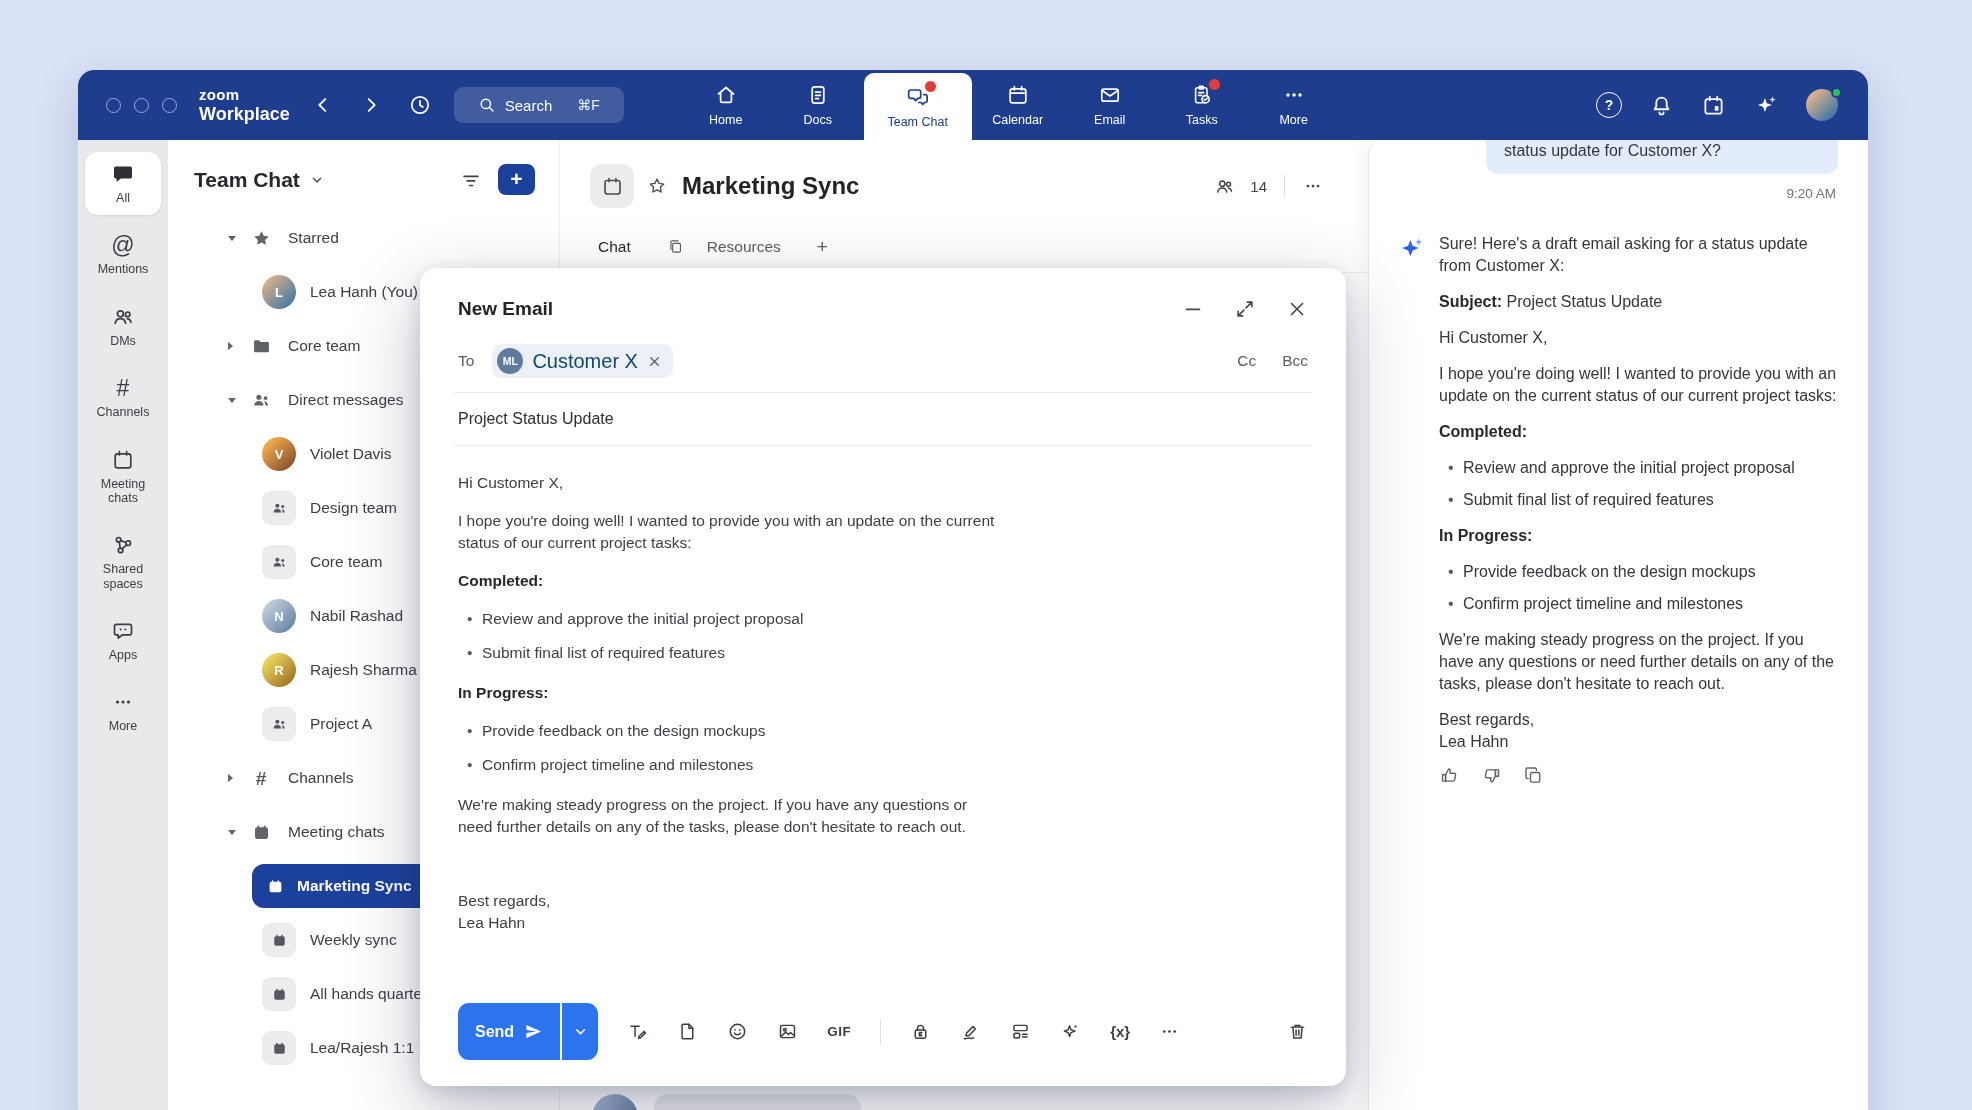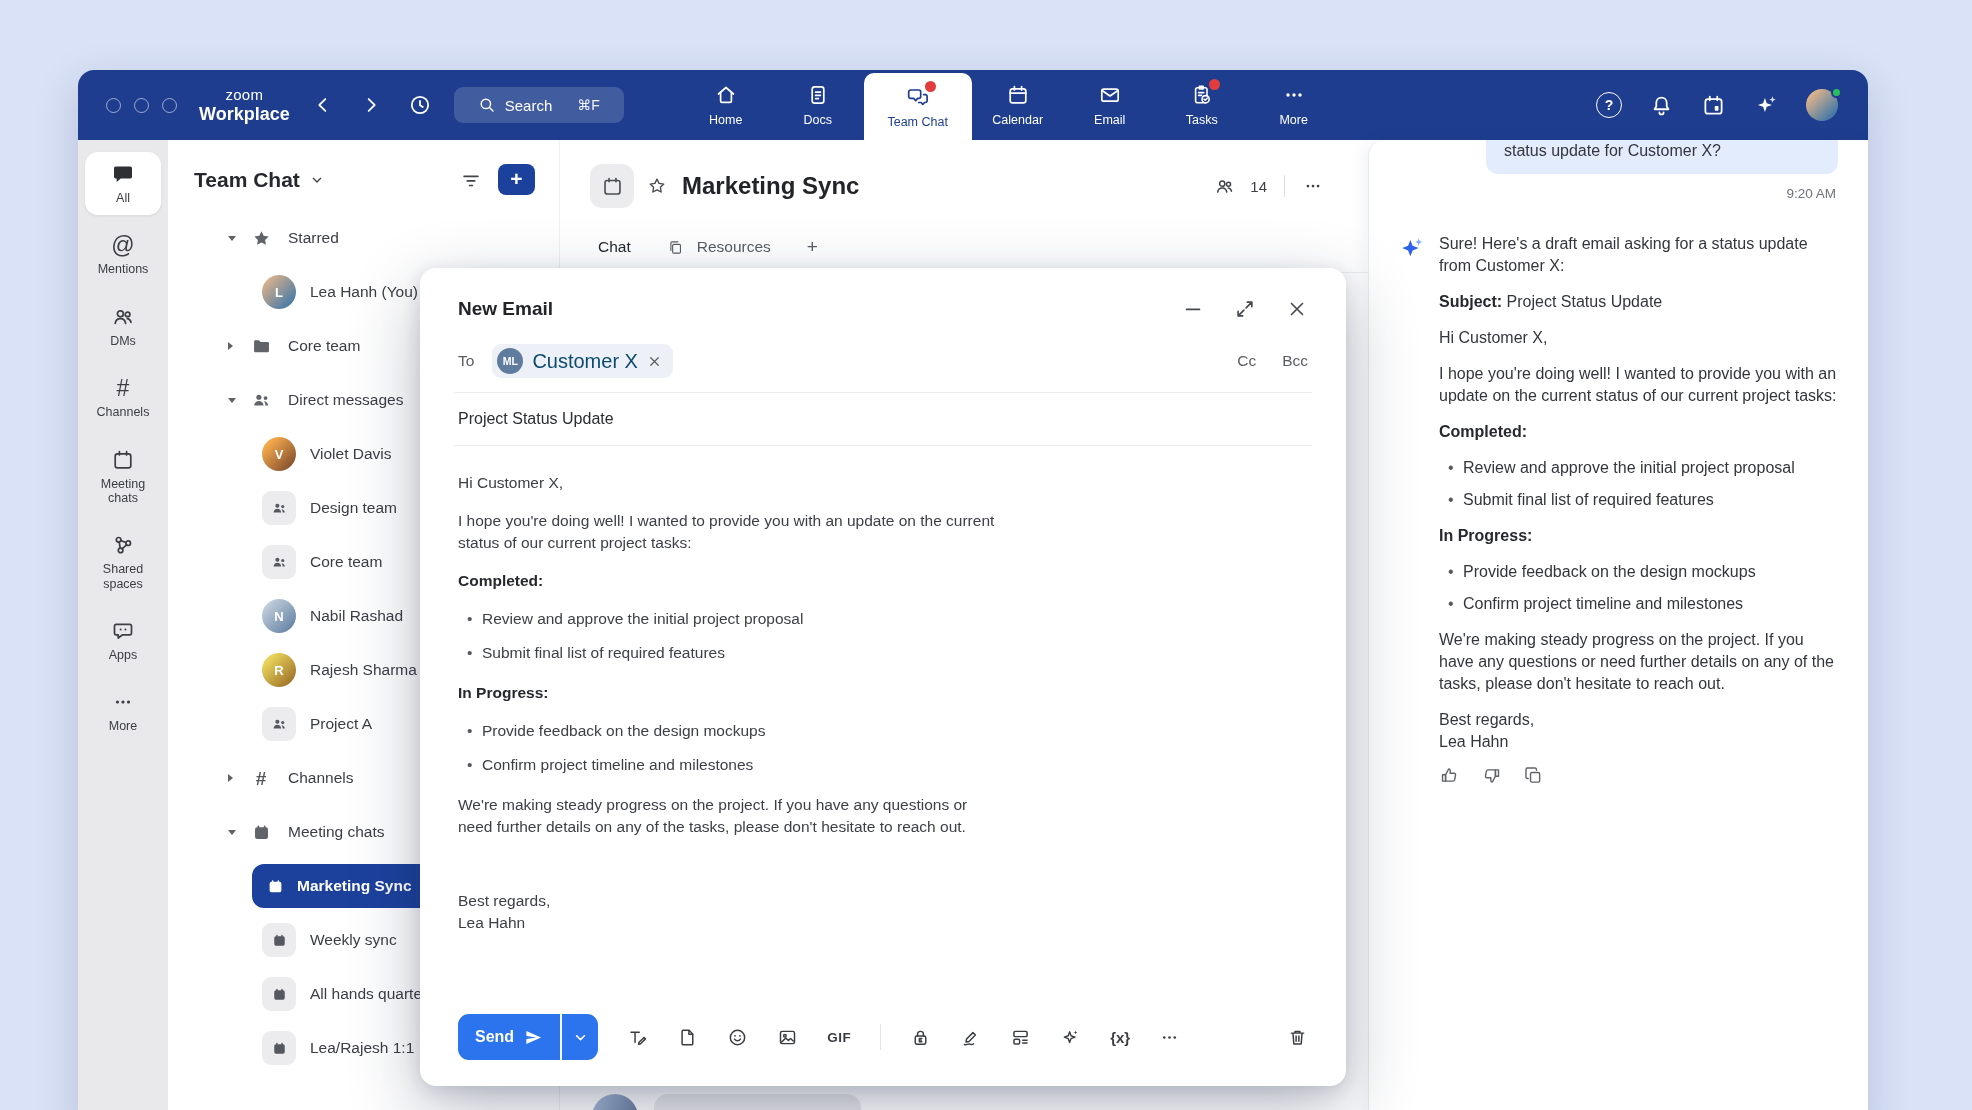--- a/index.html
+++ b/index.html
@@ -10,21 +10,21 @@
   
   .window { position:absolute; left:78px; top:70px; width:1790px; height:1060px;
     border-radius:16px 16px 0 0; overflow:hidden; background:#fff;
     box-shadow:0 14px 44px rgba(30,45,90,.18); display:flex; flex-direction:column; }
 
   
   .topbar { height:70px; background:#1e3d8e; display:flex; align-items:center; color:#fff; flex:none; }
   .traffic { display:flex; gap:13px; margin-left:28px; }
   .t-dot { width:15px; height:15px; border-radius:50%; border:1.6px solid rgba(255,255,255,.55); }
   .brand { margin-left:22px; line-height:1; cursor:default; }
-  .brand .b1 { font-size:15px; font-weight:400; letter-spacing:.3px;text-align:center; }
+  .brand .b1 { font-size:15px; font-weight:700; letter-spacing:.3px; }
   .brand .b2 { font-size:18px; font-weight:700; margin-top:3px; }
   .nav-arrow { margin-left:22px; opacity:.95; cursor:pointer; }
   .nav-arrow.fwd { margin-left:26px; }
   .history-btn { margin-left:26px; cursor:pointer; }
   .search-pill { margin-left:22px; width:170px; height:36px; background:rgba(255,255,255,.16);
     border-radius:9px; display:flex; align-items:center; padding:0 24px; gap:9px; font-size:15px; cursor:text; }
   .search-sc { margin-left:auto; font-size:14px; opacity:.95; }
 
   .topnav { display:flex; align-items:flex-end; height:70px; margin-left:56px; }
   .nav-item { width:92px; height:70px; display:flex; flex-direction:column; align-items:center;
@@ -83,21 +83,21 @@
   .mh-tile { width:44px; height:44px; border-radius:12px; background:#ececee; color:#4a4d52;
     display:flex; align-items:center; justify-content:center; flex:none; }
   .mh-star { color:#45484d; cursor:pointer; }
   .mh-title { font-size:24px; font-weight:700; color:#222428; margin-left:2px; }
   .mh-right { margin-left:auto; display:flex; align-items:center; gap:17px; color:#3f4247; font-size:15px; }
   .mh-divider { width:1px; height:22px; background:#dcdce0; }
   .tabs { display:flex; align-items:center; gap:36px; padding:28px 0 14px 38px; border-bottom:1px solid #efeff1;
     font-size:15.5px; color:#5a5d63; }
   .tab { cursor:pointer; }
   .tab.active { color:#26282d; }
-  .tab-res { display:flex; align-items:flex-end; gap:13px; cursor:pointer; }
+  .tab-res { display:flex; align-items:flex-start; gap:23px; cursor:pointer; }
   .tab-plus { font-size:19px; cursor:pointer; }
   .chat-strip { position:absolute; left:32px; bottom:-10px; display:flex; gap:16px; align-items:flex-start; }
   .cs-avatar { width:46px; height:46px; border-radius:50%; color:#fff; font-size:15px; font-weight:700;
     display:flex; align-items:center; justify-content:center; flex:none; }
   .cs-bubble { background:#e9e9eb; border-radius:14px; padding:13px 24px; font-size:15.5px; color:#3b3e44; }
 
   
   .ai { width:500px; flex:none; background:#fff; border-left:1px solid #e8e9ec; border-radius:16px 0 0 0;
     box-shadow:-5px 0 16px rgba(40,55,100,.06); display:flex; flex-direction:column; position:relative; z-index:5; }
   .ai-header { height:70px; display:flex; align-items:center; padding:0 26px; position:relative; flex:none; }
@@ -137,21 +137,21 @@
   .chip-x { color:#5a5d63; cursor:pointer; display:flex; }
   .ccbcc { margin-left:auto; display:flex; gap:26px; font-size:15.5px; color:#5a5d63; }
   .ccbcc span { cursor:pointer; }
   .m-subject { padding:17px 4px; font-size:16px; color:#2b2e33; border-bottom:1px solid #ededef; }
   .m-body { flex:1; padding:26px 4px 0; font-size:15.5px; line-height:22px; color:#3d4046; overflow:hidden; }
   .m-body p { margin:0 0 16px; max-width:545px; }
   .m-body .blist { margin-bottom:18px; }
   .m-body .blist li { margin-bottom:12px; }
   .sig-block { margin-top:52px; }
   .m-footer { display:flex; align-items:center; padding:16px 4px 26px; gap:29px; }
-  .send-btn { display:flex; height:46px; border-radius:11px; overflow:hidden; flex:none; cursor:pointer; }
+  .send-btn { display:flex; height:57px; border-radius:11px; overflow:hidden; flex:none; cursor:pointer; }
   .send-main { background:#2b74ee; color:#fff; display:flex; align-items:center; gap:10px; padding:0 17px; font-size:16px; font-weight:700; }
   .send-caret { background:#2b74ee; border-left:2px solid rgba(255,255,255,.95); width:38px;
     display:flex; align-items:center; justify-content:center; color:#fff; }
   .tool { color:#3a3d42; cursor:pointer; display:flex; align-items:center; }
   .tool-divider { width:1px; height:26px; background:#e3e3e6; }
   .gif-glyph { font-weight:800; font-size:13.5px; letter-spacing:.5px; }
   .vars-glyph { font-size:15px; font-weight:600; }
   .trash { margin-left:auto; }
 </style>
 </head>

